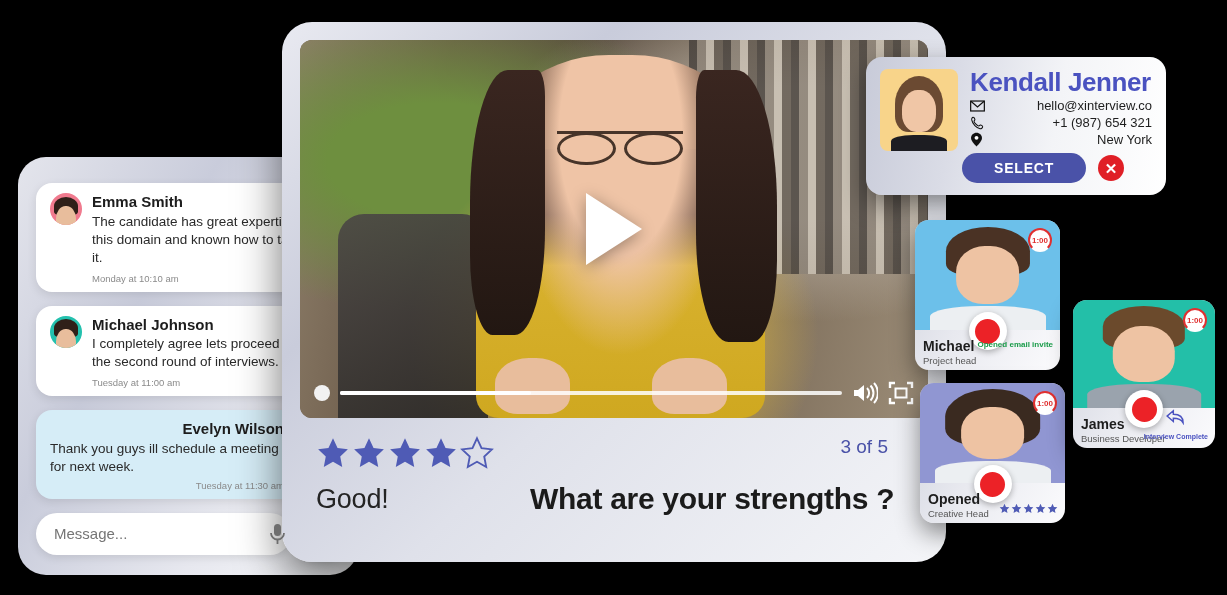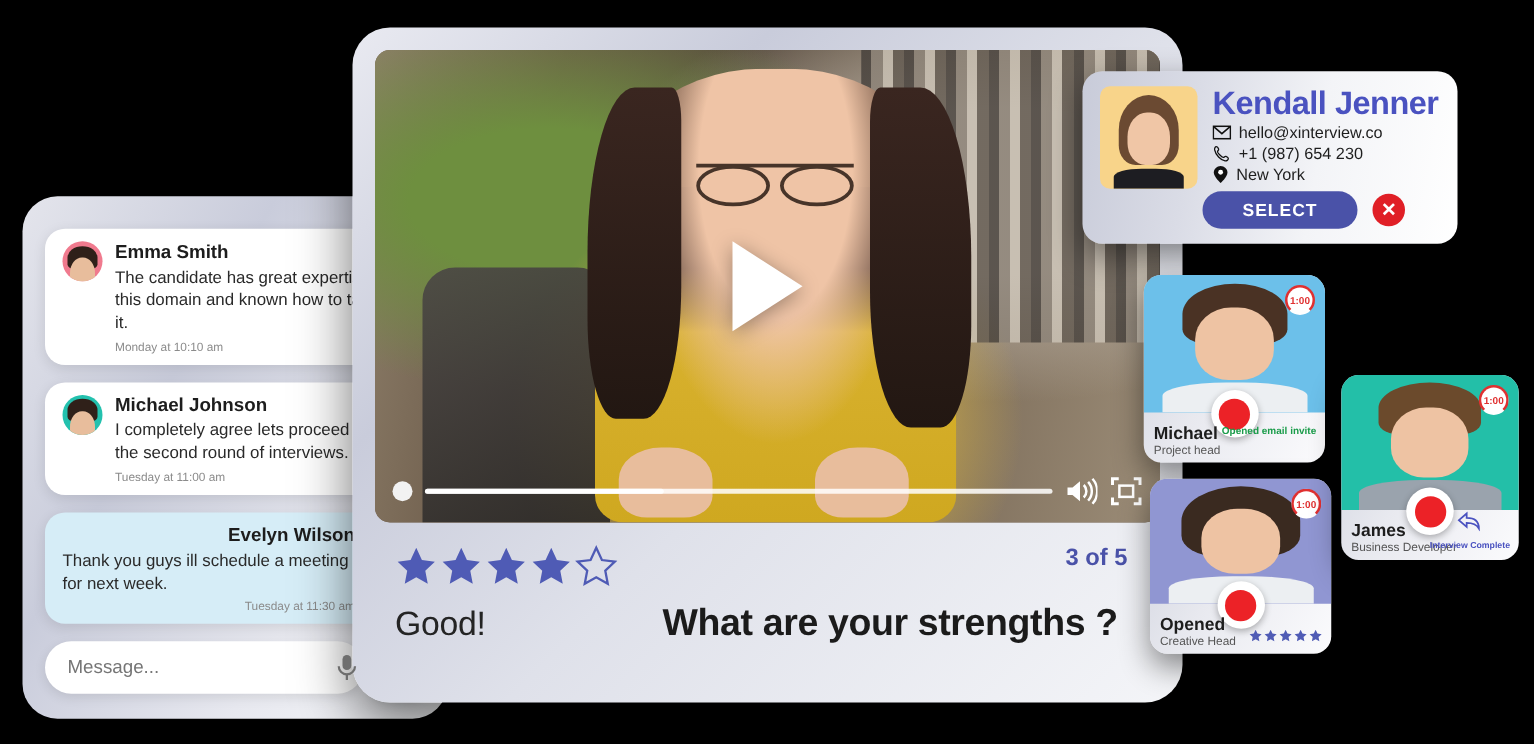--- a/index.html
+++ b/index.html
@@ -87,22 +87,22 @@
   #stars-row { display:flex; align-items:flex-start; gap:2px; margin-top:2px;}
   .star { width:34px; height:34px; display:block; }
   #rating-word {
     font-size: 27px; color:#242424; margin-top:14px; letter-spacing:-.2px;
   }
   #question-text {
     position:absolute; left:248px; top:62px;
     font-size:30px; font-weight:700; color:#1b1b1b; letter-spacing:-.3px; white-space:nowrap;
   }
   #progress-count {
-    position:absolute; right:44px; top:16px;
-    font-size:19px; color:#4a52a8; font-weight:700;margin-left:36px;
+    position:absolute; right:58px; top:16px;
+    font-size:19px; color:#4a52a8; font-weight:400;margin-left:36px;
   }
 
   
   #chat-panel {
     position:absolute; left:18px; top:157px;
     width:340px; height:418px;
     border-radius:28px;
     background: linear-gradient(120deg,#e4e5ec 0%,#c9ccdb 35%,#e7e8ef 70%,#f7f8fa 100%);
     box-shadow: 0 16px 38px rgba(0,0,0,.5);
     padding: 26px 18px 0 18px;
@@ -152,21 +152,21 @@
     width:78px; height:82px; border-radius:8px; flex:0 0 auto; overflow:hidden;
     background:#f8d48a; position:relative;
   }
   #kendall-photo .kp-face { position:absolute; left:50%; top:26%; transform:translateX(-50%);
     width:34px; height:42px; background:#f0c6a6; border-radius:46% 46% 42% 42%;}
   #kendall-photo .kp-hair { position:absolute; left:50%; top:8%; transform:translateX(-50%);
     width:48px; height:56px; background:#6b4a32; border-radius:50% 50% 28% 28%;}
   #kendall-photo .kp-body { position:absolute; left:50%; bottom:0; transform:translateX(-50%);
     width:56px; height:16px; background:#1d1d22; border-radius:40% 40% 0 0;}
   #kendall-name { font-size:26px; font-weight:700; color:#4a52c0; line-height:1.05; letter-spacing:-.4px; white-space:nowrap;}
-  .k-row { display:flex; align-items:center; gap:6px; margin-top:2px; font-size:13px; color:#1e1e1e;}
+  .k-row { display:flex; align-items:center; gap:6px; margin-top:2px; font-size:13px; color:#1e1e1e;justify-content:space-between;}
   #kendall-actions { position:absolute; left:96px; bottom:12px; display:flex; align-items:center; gap:12px;}
   #select-button {
     background:#4a52a8; color:#fff; border:none; border-radius:16px;
     padding:7px 32px; font-size:14px; font-weight:700; letter-spacing:.8px;
     font-family:"Liberation Sans", sans-serif; cursor:pointer;
   }
   #reject-button {
     width:26px; height:26px; border-radius:50%; background:#e01f26;
     display:flex; align-items:center; justify-content:center; cursor:pointer;
     color:#fff; font-size:15px; font-weight:700; line-height:1;
@@ -343,21 +343,21 @@
         <svg width="15" height="12" viewBox="0 0 16 12">
           <rect x="0.7" y="0.7" width="14.6" height="10.6" fill="none" stroke="#111" stroke-width="1.3"></rect>
           <path d="M1 1l7 6 7-6" fill="none" stroke="#111" stroke-width="1.3"></path>
         </svg>
         <span>hello@xinterview.co</span>
       </div>
       <div class="k-row">
         <svg width="15" height="14" viewBox="0 0 16 16">
           <path d="M3 1.5c1 0 1.6 1 2 2.2.3 1-.6 1.4-.9 1.9-.3.6 1 2.5 2.1 3.6s3 2.4 3.6 2.1c.5-.3.9-1.2 1.9-.9 1.2.4 2.2 1 2.2 2 0 1.4-1.6 2.3-3 2.1C7 13.8 2.2 9 1.4 4.5 1.2 3.1 1.7 1.5 3 1.5z" fill="none" stroke="#111" stroke-width="1.2"></path>
         </svg>
-        <span>+1 (987) 654 230</span>
+        <span>+1 (987) 654 321</span>
       </div>
       <div class="k-row">
         <svg width="13" height="15" viewBox="0 0 14 17">
           <path d="M7 .8c3.4 0 6.2 2.7 6.2 6.1C13.2 11 7 16.4 7 16.4S.8 11 .8 6.9C.8 3.5 3.6.8 7 .8z" fill="#111"></path>
           <circle cx="7" cy="6.6" r="2.2" fill="#fff"></circle>
         </svg>
         <span>New York</span>
       </div>
     </div>
     <div id="kendall-actions">

